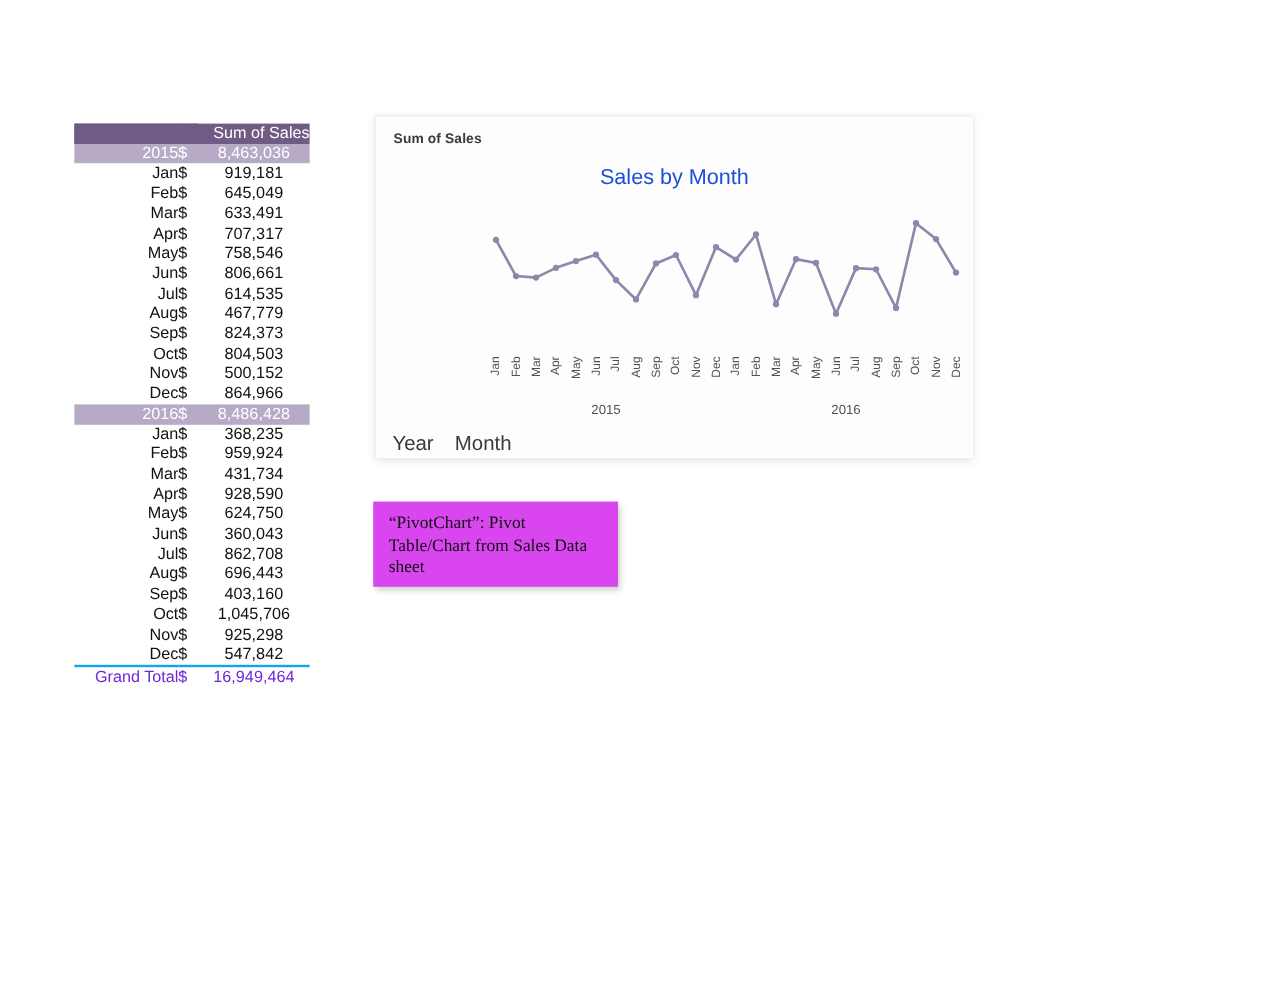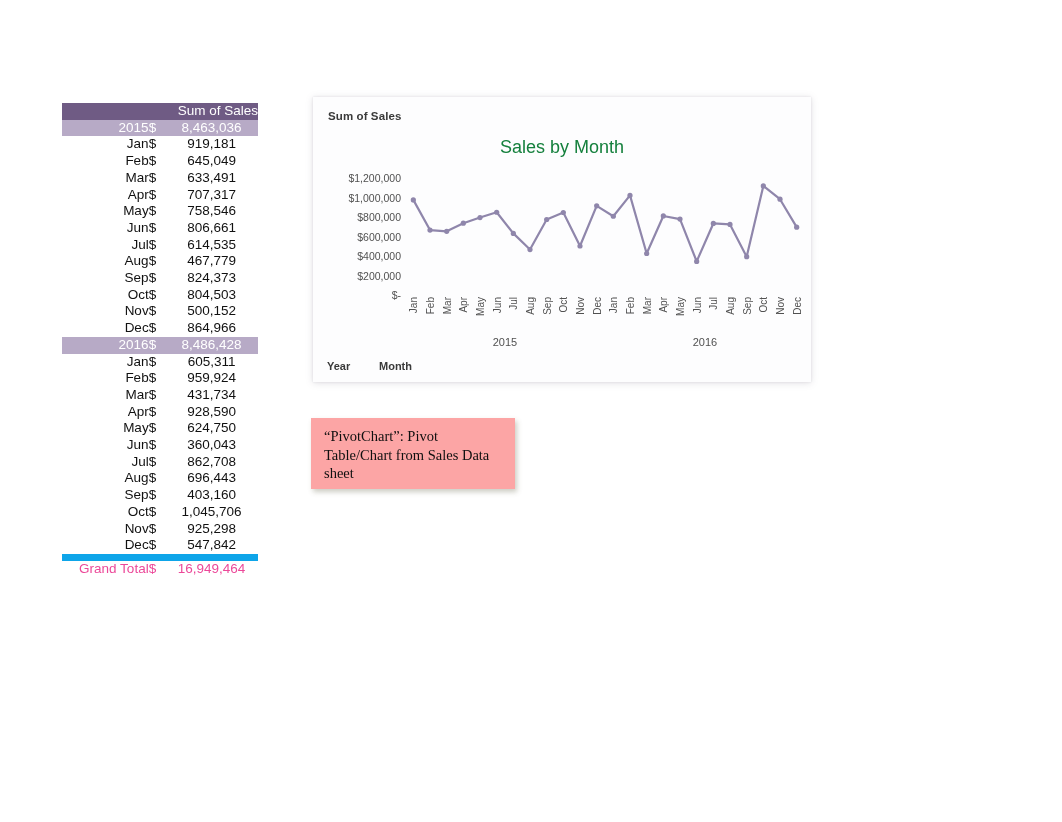--- a/index.html
+++ b/index.html
@@ -55,24 +55,24 @@
 
   .year-row { background: #b7aac6; color: #ffffff; }
   .year-row td { color: #ffffff; height: 18px; line-height: 18px; }
   .year-row .col-label { text-align: right; padding-right: 8px; }
 
   .month-row td { background: transparent; color: #111111; }
   .month-row .col-label { padding-right: 8px; }
 
   .total-row td {
     font-weight: bold;
-    color: #ec4899;
+    color: #6d28d9;
     height: 19px;
     line-height: 19px;
-    border-top: 7px solid #0ea5e9;
+    border-top: 2px solid #0ea5e9;
   }
   .total-row .col-label { text-align: right; padding-right: 8px; }
 
   
   #chart-panel {
     position: absolute;
     left: 313px;
     top: 97px;
     width: 498px;
     height: 285px;
@@ -89,21 +89,21 @@
     color: #3a3a3a;
     letter-spacing: 0.1px;
   }
   #chart-title {
     position: absolute;
     top: 40px;
     left: 0;
     width: 100%;
     text-align: center;
     font-size: 18px;
-    color: #15803d;
+    color: #1d4ed8;
     font-weight: normal;
   }
 
   #plot-wrap {
     position: absolute;
     left: 0; top: 0;
     width: 498px; height: 285px;
   }
   .y-labels {
     position: absolute;
@@ -154,36 +154,36 @@
     top: 0;
     font-size: 11px;
     color: #515151;
     text-align: center;
   }
 
   #field-buttons {
     position: absolute;
     left: 14px;
     top: 263px;
-    font-size: 11px;
-    font-weight: bold;
+    font-size: 17px;
+    font-weight: normal;
     color: #3a3a3a;
   }
   #field-buttons span { display: inline-block; }
   #field-year  { width: 52px; }
   #field-month { width: 60px; }
 
   
   #note-callout {
     position: absolute;
     left: 311px;
     top: 418px;
     width: 204px;
     height: 71px;
-    background: #fca5a5;
+    background: #d946ef;
     box-shadow: 2px 3px 5px rgba(90,90,60,0.30);
     filter: blur(0.5px);
   }
   #note-text {
     position: absolute;
     left: 13px;
     top: 9px;
     width: 178px;
     font-family: "Liberation Serif", serif;
     font-size: 14.5px;
@@ -270,21 +270,21 @@
           <td class="col-val">864,966</td>
         </tr>
         <tr class="year-row">
           <td class="col-label">2016</td>
           <td class="col-cur">$</td>
           <td class="col-val">8,486,428</td>
         </tr>
         <tr class="month-row">
           <td class="col-label">Jan</td>
           <td class="col-cur">$</td>
-          <td class="col-val">605,311</td>
+          <td class="col-val">368,235</td>
         </tr>
         <tr class="month-row">
           <td class="col-label">Feb</td>
           <td class="col-cur">$</td>
           <td class="col-val">959,924</td>
         </tr>
         <tr class="month-row">
           <td class="col-label">Mar</td>
           <td class="col-cur">$</td>
           <td class="col-val">431,734</td>
@@ -345,29 +345,20 @@
   </table>
 </div>
 
 <div id="chart-panel">
 
   <div id="legend-field">Sum of Sales</div>
 
   <div id="chart-title">Sales by Month</div>
 
   <div id="plot-wrap">
-    <div class="y-labels" id="y-labels">
-        <div>$1,200,000</div>
-        <div>$1,000,000</div>
-        <div>$800,000</div>
-        <div>$600,000</div>
-        <div>$400,000</div>
-        <div>$200,000</div>
-        <div>$-</div>
-      </div>
     <svg id="svg-plot" width="400" height="132">
       <polyline id="series-line" fill="none" stroke="#8f86ab" stroke-width="2.2" stroke-linejoin="round" stroke-linecap="round" points="8.33,30.89 25.00,61.04 41.67,62.32 58.33,54.20 75.00,48.56 91.67,43.27 108.33,64.40 125.00,80.54 141.67,50.51 158.33,43.50 175.00,76.98 191.67,36.85 208.33,47.27 225.00,26.41 241.67,84.51 258.33,46.97 275.00,50.11 291.67,92.40 308.33,54.46 325.00,55.39 341.67,87.65 358.33,16.97 375.00,30.22 391.67,58.13"></polyline>
       <g id="series-markers">
           <circle cx="8.33" cy="30.89" r="2.6" fill="#8f86ab"></circle>
           <circle cx="25.00" cy="61.04" r="2.6" fill="#8f86ab"></circle>
           <circle cx="41.67" cy="62.32" r="2.6" fill="#8f86ab"></circle>
           <circle cx="58.33" cy="54.20" r="2.6" fill="#8f86ab"></circle>
           <circle cx="75.00" cy="48.56" r="2.6" fill="#8f86ab"></circle>
           <circle cx="91.67" cy="43.27" r="2.6" fill="#8f86ab"></circle>
           <circle cx="108.33" cy="64.40" r="2.6" fill="#8f86ab"></circle>

